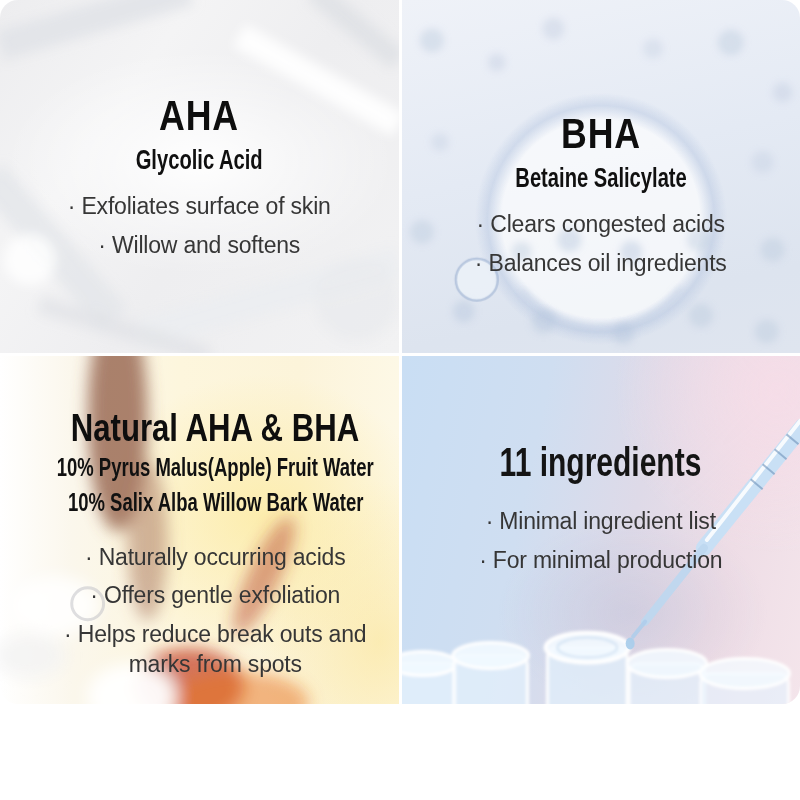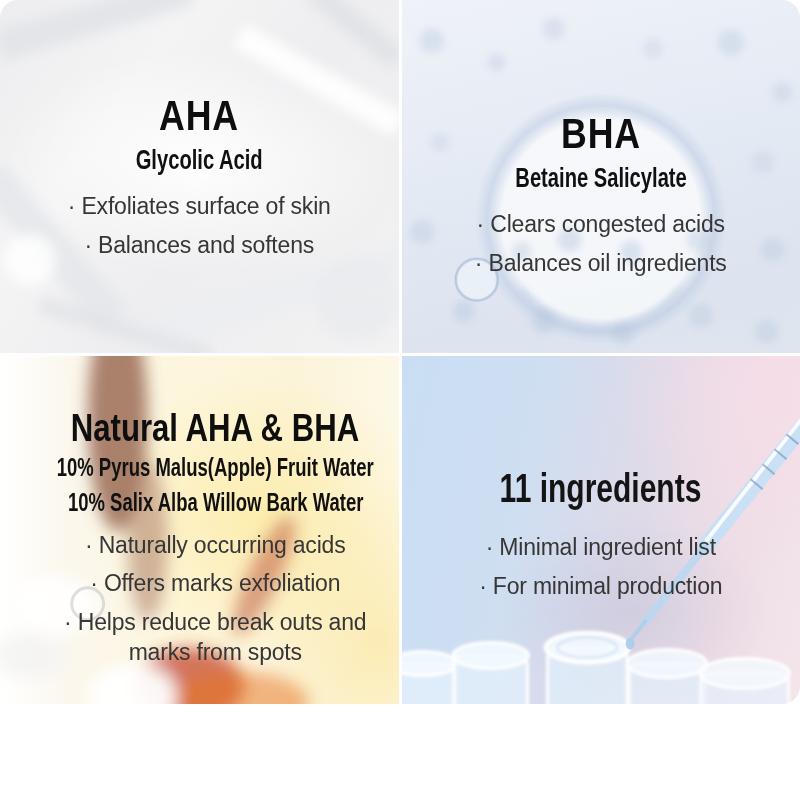--- a/index.html
+++ b/index.html
@@ -60,23 +60,23 @@
     display:inline-block;transform:scaleX(0.74);white-space:nowrap;
   }
   .ing-title{
     font-size:40px;font-weight:800;color:#141414;line-height:1.1;
     display:inline-block;transform:scaleX(0.75);white-space:nowrap;
   }
 
   .panel-aha .content{padding-top:94px;}
   .panel-bha .content{padding-top:112px;}
   .panel-natural .content{padding-top:52px;padding-left:32px;}
-  .panel-natural .bullets{margin-top:10px;gap:8px;}
+  .panel-natural .bullets{margin-top:22px;gap:8px;}
   .panel-natural .bullet{max-width:358px;}
-  .panel-ingredients .content{padding-top:110px;}
+  .panel-ingredients .content{padding-top:84px;}
   .panel-ingredients .bullets{margin-top:22px;}
 
   
   .footer{
     width:800px;height:87px;background:#ffffff;
     display:flex;align-items:center;justify-content:center;padding-top:10px;box-sizing:border-box;
   }
   .brand{
     font-size:40px;font-weight:800;color:#701a75;letter-spacing:6px;padding-left:6px;line-height:1;
   }
@@ -103,21 +103,21 @@
           <line x1="40" y1="305" x2="210" y2="356" stroke="#dfe1e5" stroke-width="18" opacity="0.65"></line>
           <circle cx="358" cy="300" r="42" fill="#e7e9ec" opacity="0.6"></circle>
           <circle cx="30" cy="260" r="26" fill="#ffffff" opacity="0.8"></circle>
         </g>
       </svg>
       <div class="content">
         <span class="big-title">AHA</span>
         <span class="sub-title">Glycolic Acid</span>
         <div class="bullets">
           <span class="bullet">· Exfoliates surface of skin</span>
-          <span class="bullet">· Balances and softens</span>
+          <span class="bullet">· Willow and softens</span>
         </div>
       </div>
     </div>
 
     <div class="panel panel-bha">
       <svg class="deco" viewBox="0 0 400 353">
         <defs>
             <filter id="bl2" x="-60%" y="-60%" width="220%" height="220%">
               <feGaussianBlur stdDeviation="4"></feGaussianBlur>
             </filter>
@@ -174,21 +174,21 @@
           <ellipse cx="30" cy="300" rx="35" ry="22" fill="#f3f3f3" opacity="0.8"></ellipse>
         </g>
         <circle cx="88" cy="248" r="16" fill="none" stroke="rgba(190,190,195,0.5)" stroke-width="3"></circle>
       </svg>
       <div class="content">
         <span class="nat-title">Natural AHA &amp; BHA</span>
         <span class="pct-line">10% Pyrus Malus(Apple) Fruit Water</span>
         <span class="pct-line">10% Salix Alba Willow Bark Water</span>
         <div class="bullets">
           <span class="bullet">· Naturally occurring acids</span>
-          <span class="bullet">· Offers marks exfoliation</span>
+          <span class="bullet">· Offers gentle exfoliation</span>
           <span class="bullet">· Helps reduce break outs and marks from spots</span>
         </div>
       </div>
     </div>
 
     <div class="panel panel-ingredients">
       <svg class="deco" viewBox="0 0 400 357">
         <defs>
             <filter id="bl4" x="-40%" y="-40%" width="180%" height="180%">
               <feGaussianBlur stdDeviation="1.6"></feGaussianBlur>

